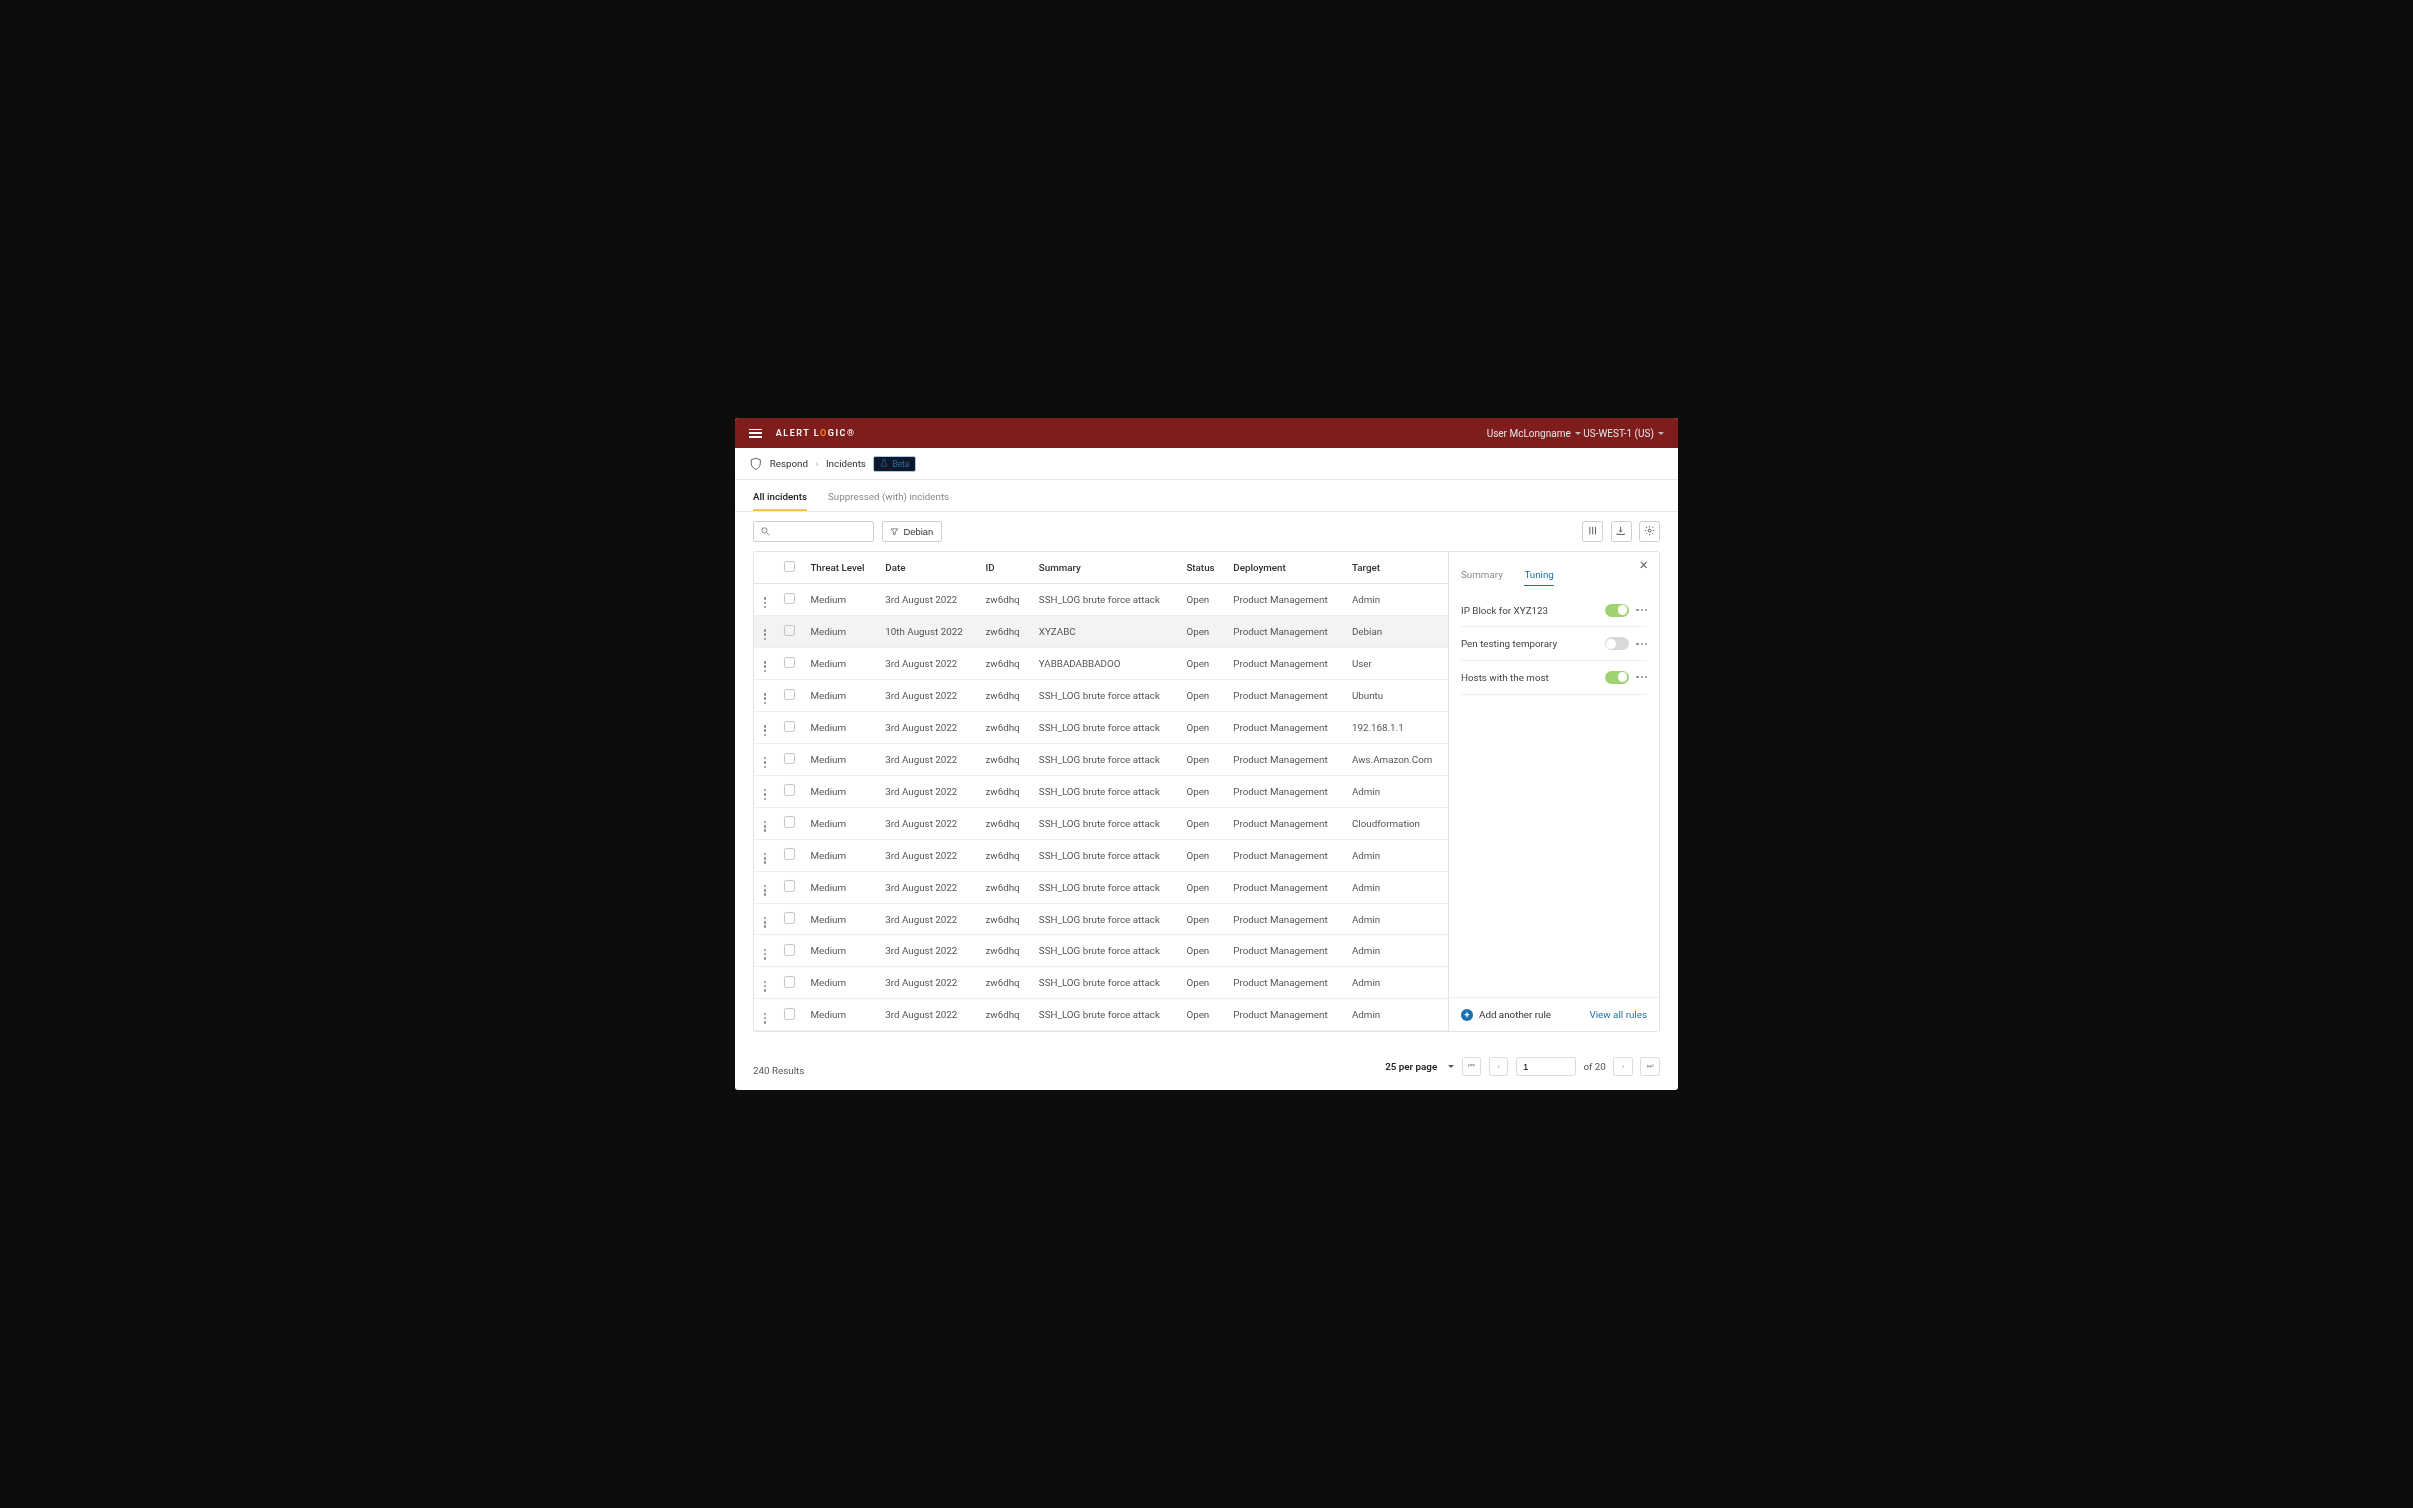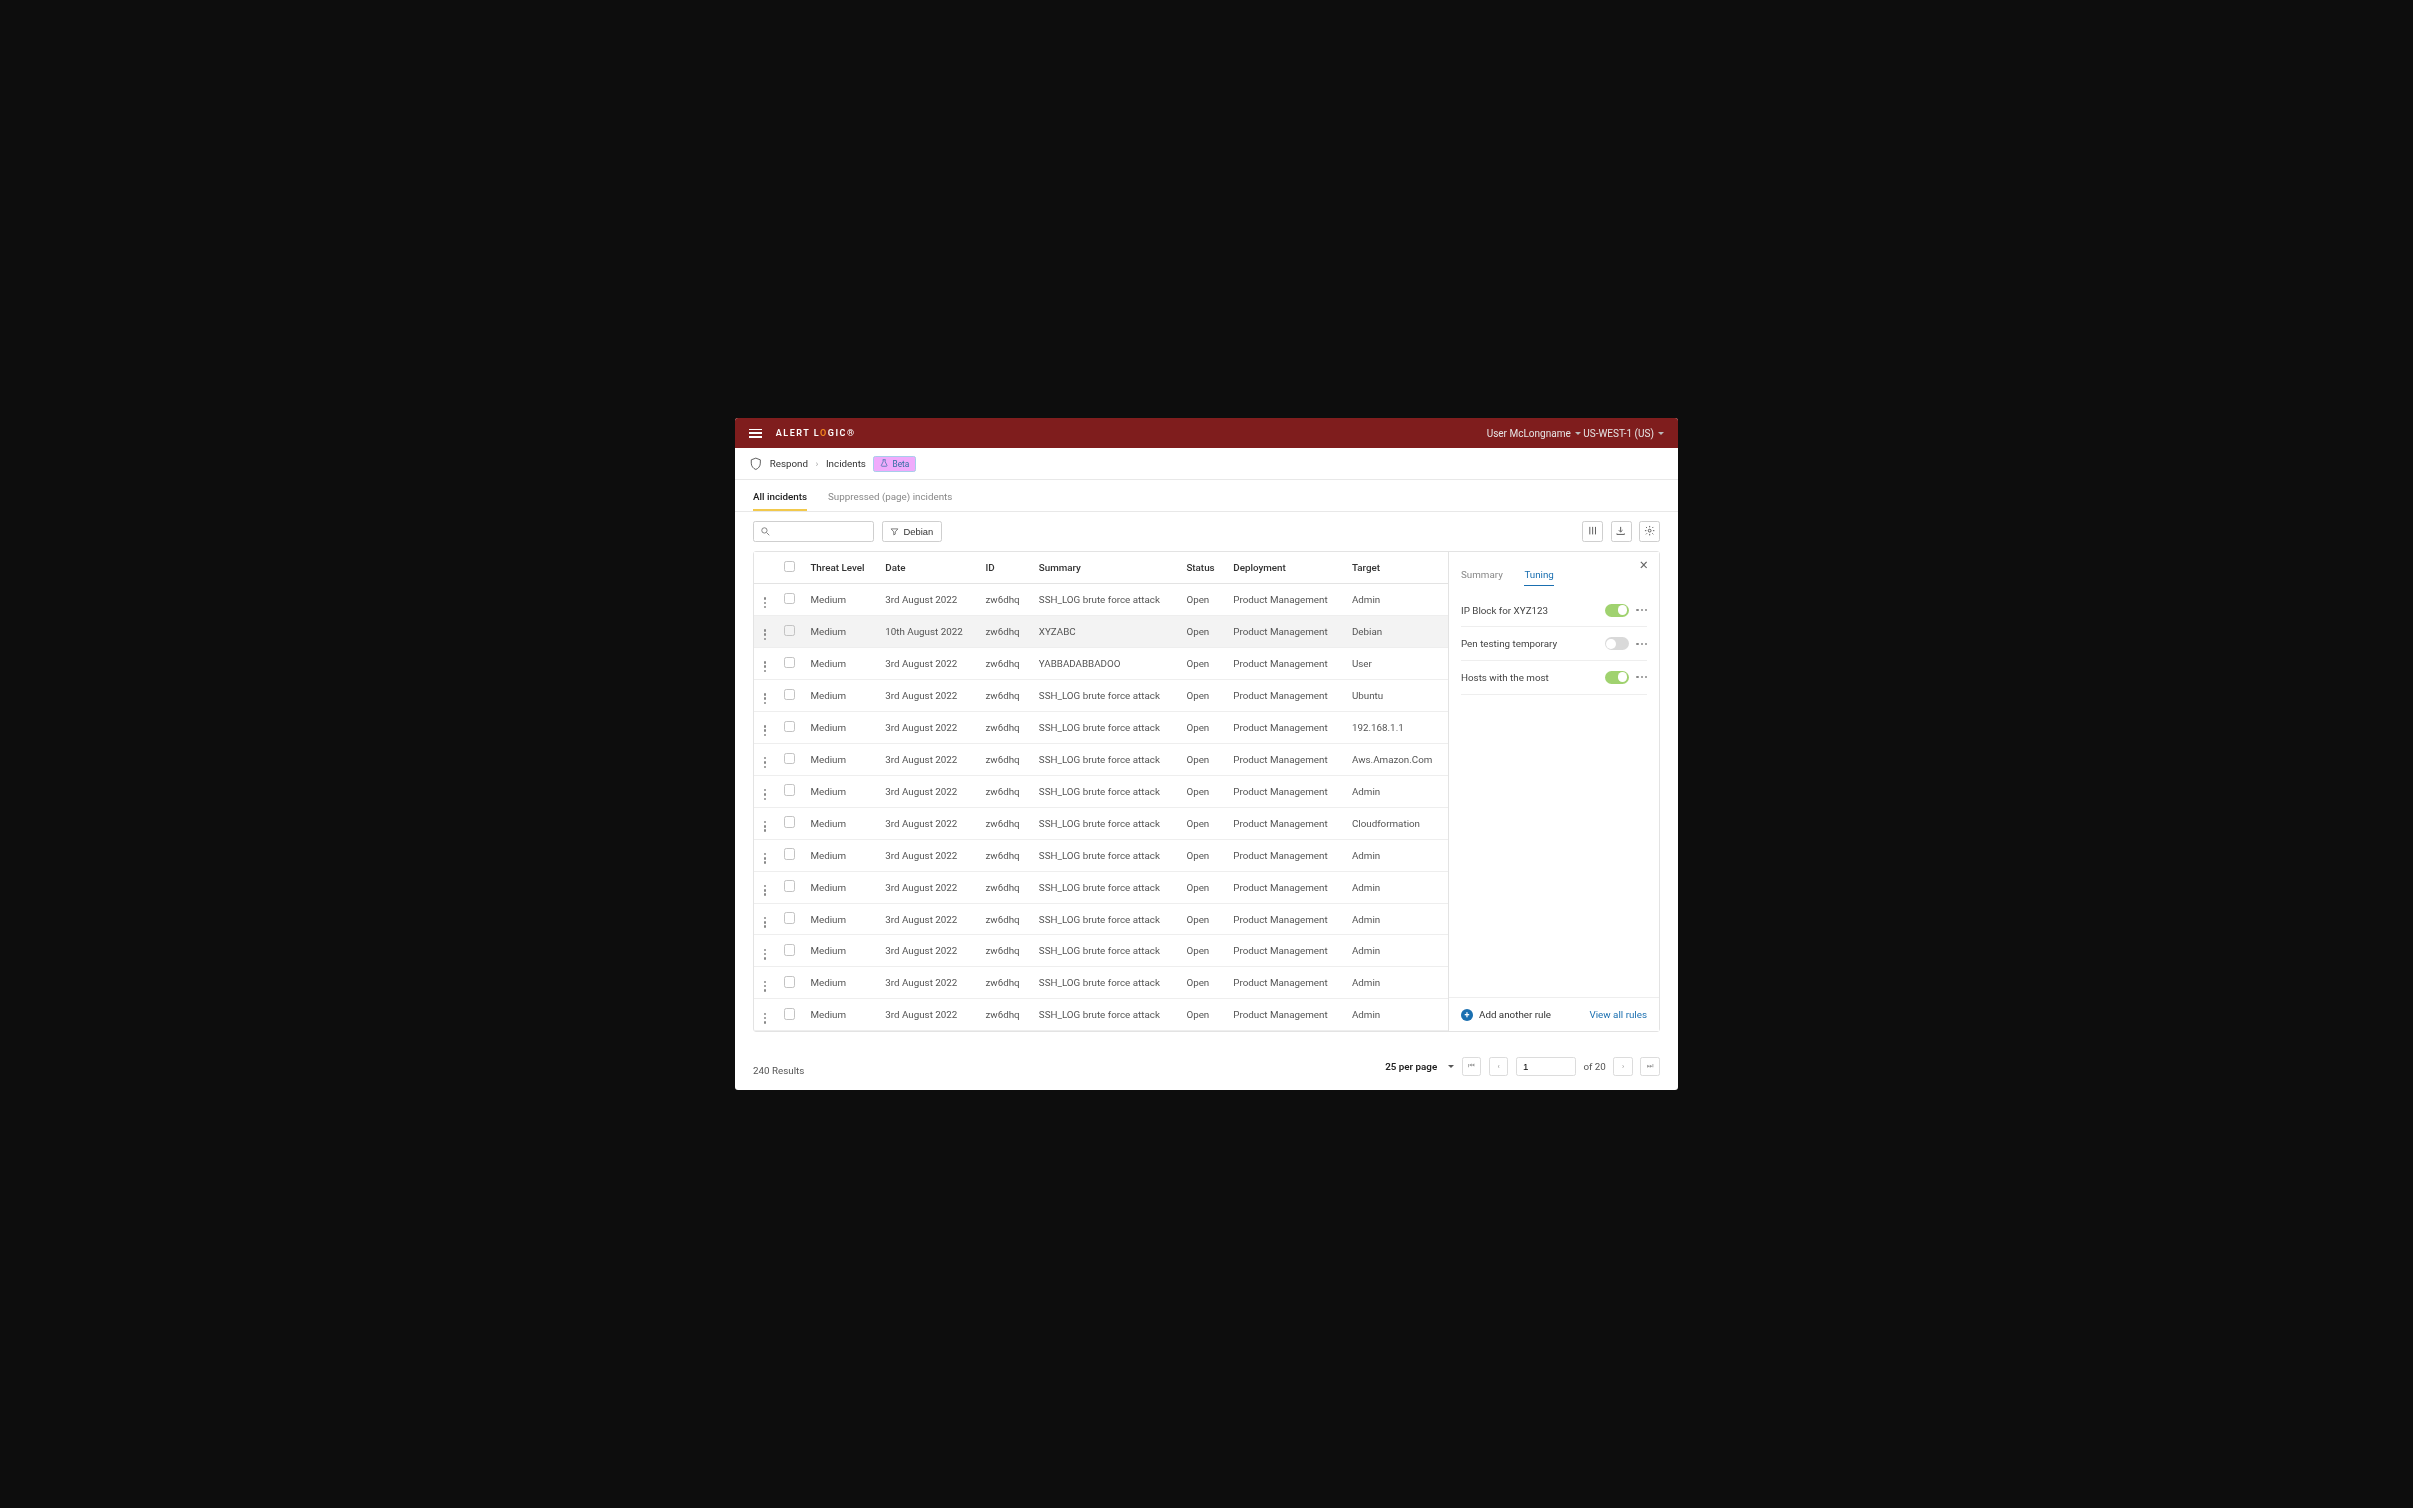--- a/index.html
+++ b/index.html
@@ -45,21 +45,21 @@
     height: 32px;
     border-bottom: 0.8px solid #e8e8e8;
     display:flex; align-items:center; gap:7.5px;
     padding: 0 13.6px;
     background:#fff;
   }
   .shield-svg { width:13.6px; height:13.6px; stroke:#444; fill:none; }
   .crumb-link { color:#333; font-size:9.8px; }
   .crumb-sep { color:#aaa; }
   .beta-pill {
-    border:0.8px solid #a8cdea; background:#f0abfc; color:#2f6ea1;
+    border:0.8px solid #a8cdea; background:#0f172a; color:#2f6ea1;
     padding:2px 6px; font-size:8.3px; border-radius:2.3px;
     display:inline-flex; align-items:flex-start; gap:3.8px;
   }
 
   
   .tabs {
     padding: 10.6px 18px 0 18px;
     display:flex; gap:21px;
     border-bottom:0.8px solid #e8e8e8;
   }
@@ -218,21 +218,21 @@
       <svg width="8.3" height="8.3" viewBox="0 0 24 24" fill="none" stroke="#2f6ea1" stroke-width="2">
         <path d="M9 2v6l-5 10a2 2 0 0 0 2 3h12a2 2 0 0 0 2-3L15 8V2"></path>
           <path d="M8 2h8"></path>
       </svg>
       <span>Beta</span>
     </span>
   </div>
 
   <div class="tabs">
     <div class="tab active">All incidents</div>
-    <div class="tab">Suppressed (page) incidents</div>
+    <div class="tab">Suppressed (with) incidents</div>
   </div>
 
   <div class="toolbar">
     <div class="search-box">
       <svg viewBox="0 0 24 24">
         <circle cx="10" cy="10" r="6" stroke-width="2"></circle>
           <line x1="15" y1="15" x2="21" y2="21" stroke-width="2"></line>
       </svg>
     </div>
     <button class="filters-btn">

